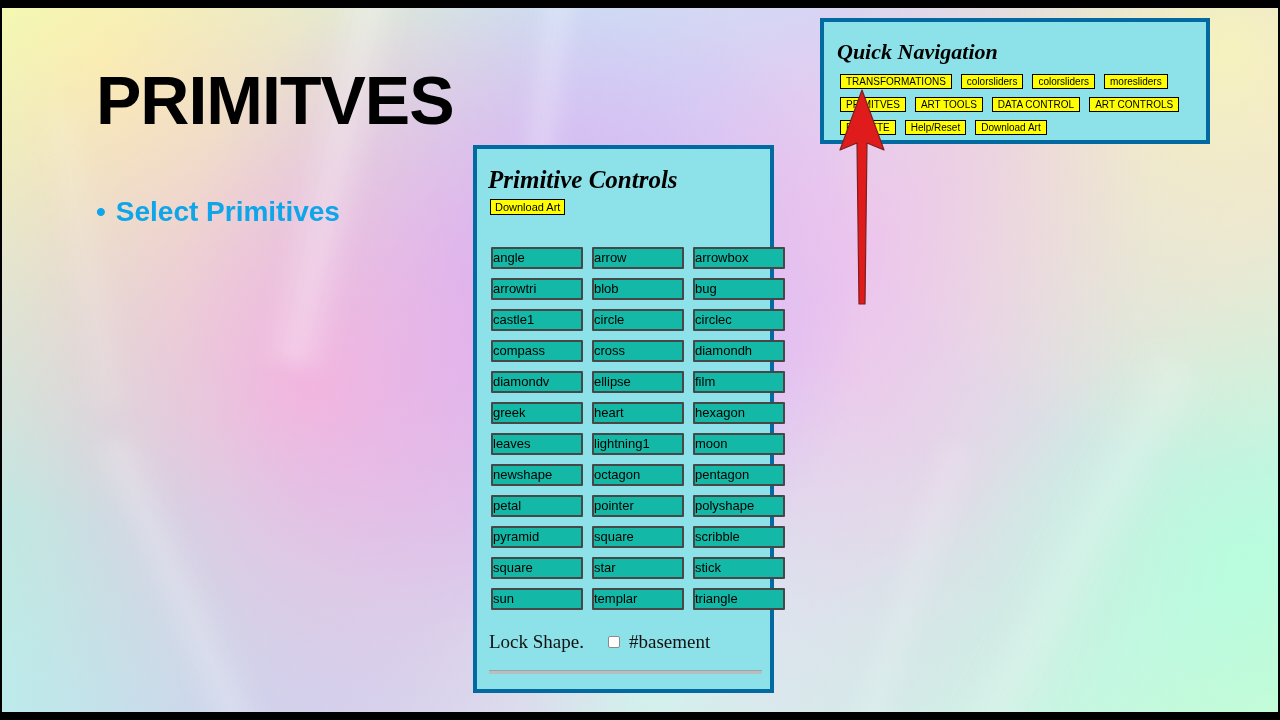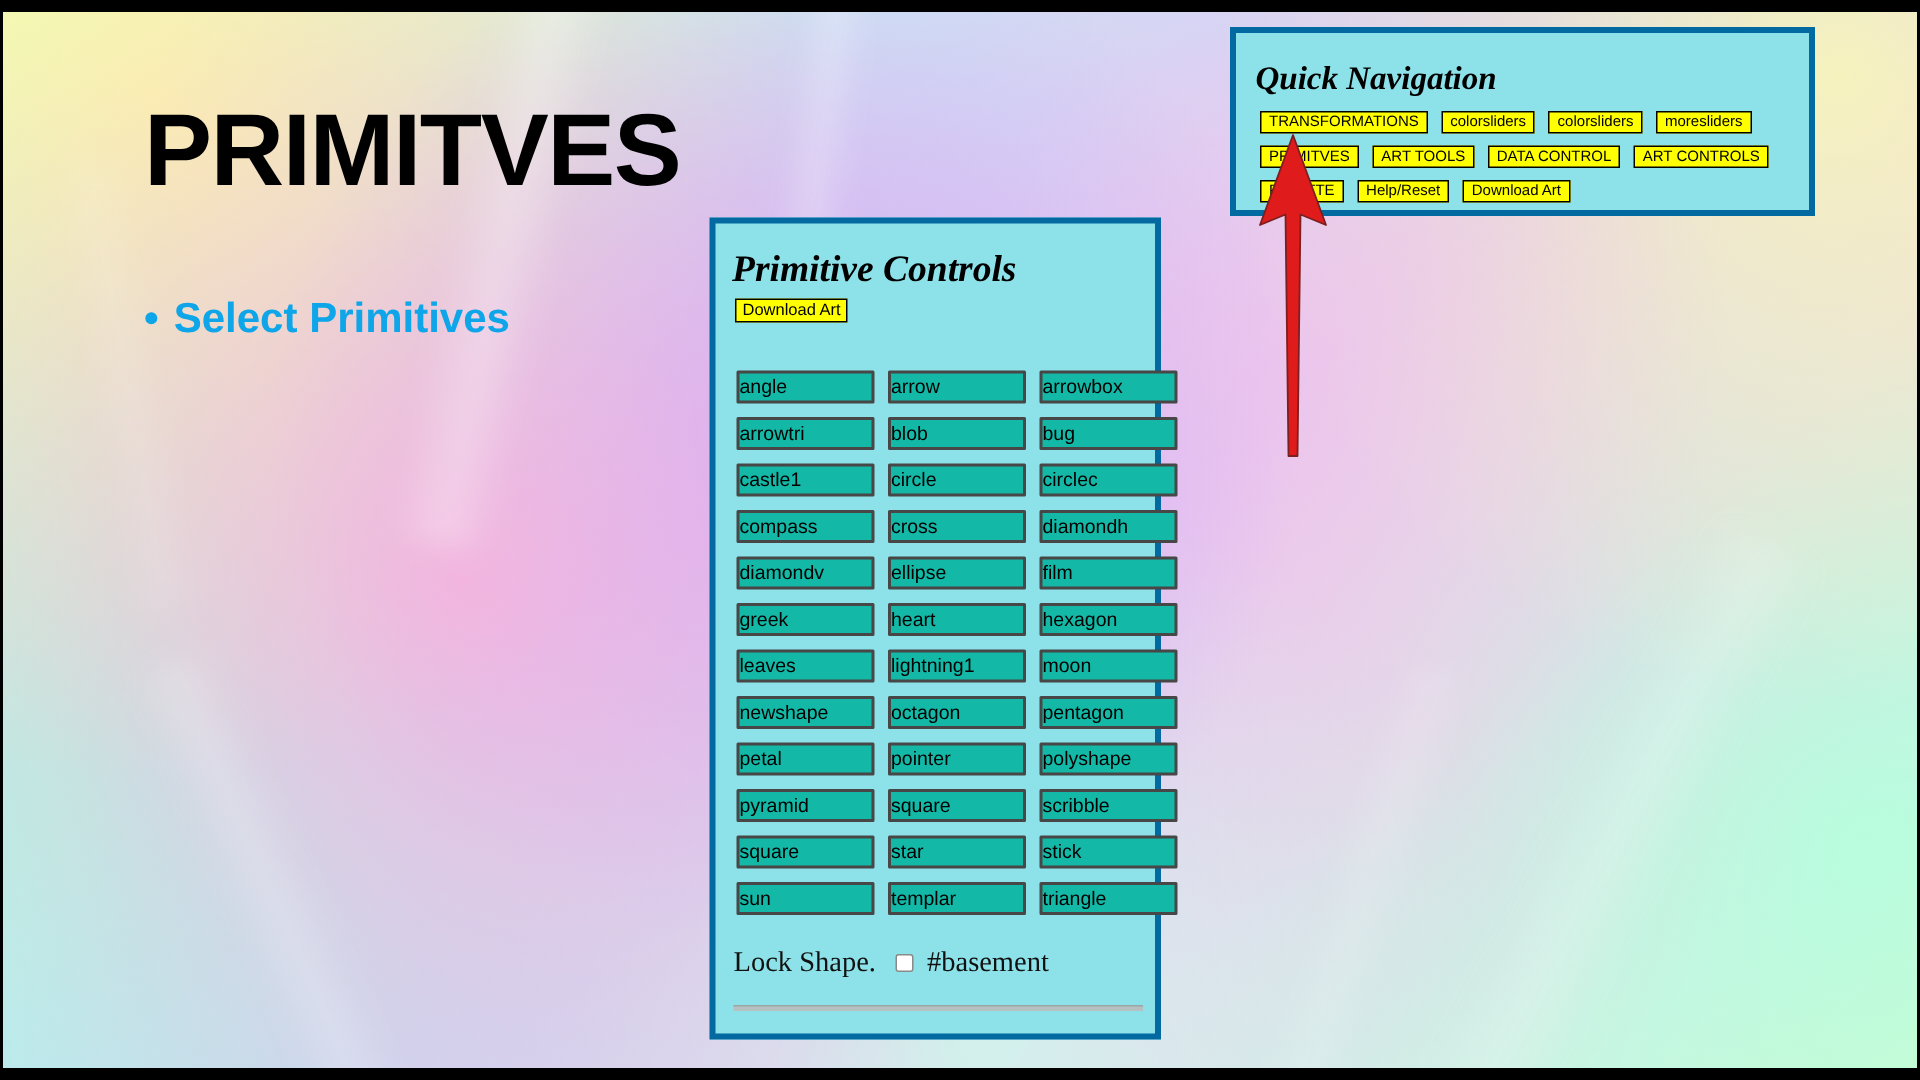--- a/index.html
+++ b/index.html
@@ -193,21 +193,21 @@
     position: absolute;
     left: 12px;
     top: 482px;
     display: flex;
     align-items: center;
     font-family: "Liberation Serif", serif;
     font-size: 19px;
     color: #111;
     white-space: nowrap;
   }
-  #lock-row .lock-label { margin-right: 13px; }
+  #lock-row .lock-label { margin-right: 24px; }
   #lock-checkbox {
     width: 12px;
     height: 12px;
     background: #ffffff;
     border: 1px solid #8a8a8a;
     border-radius: 2px;
     box-sizing: border-box;
     margin-right: 9px;
     cursor: pointer;
   }

